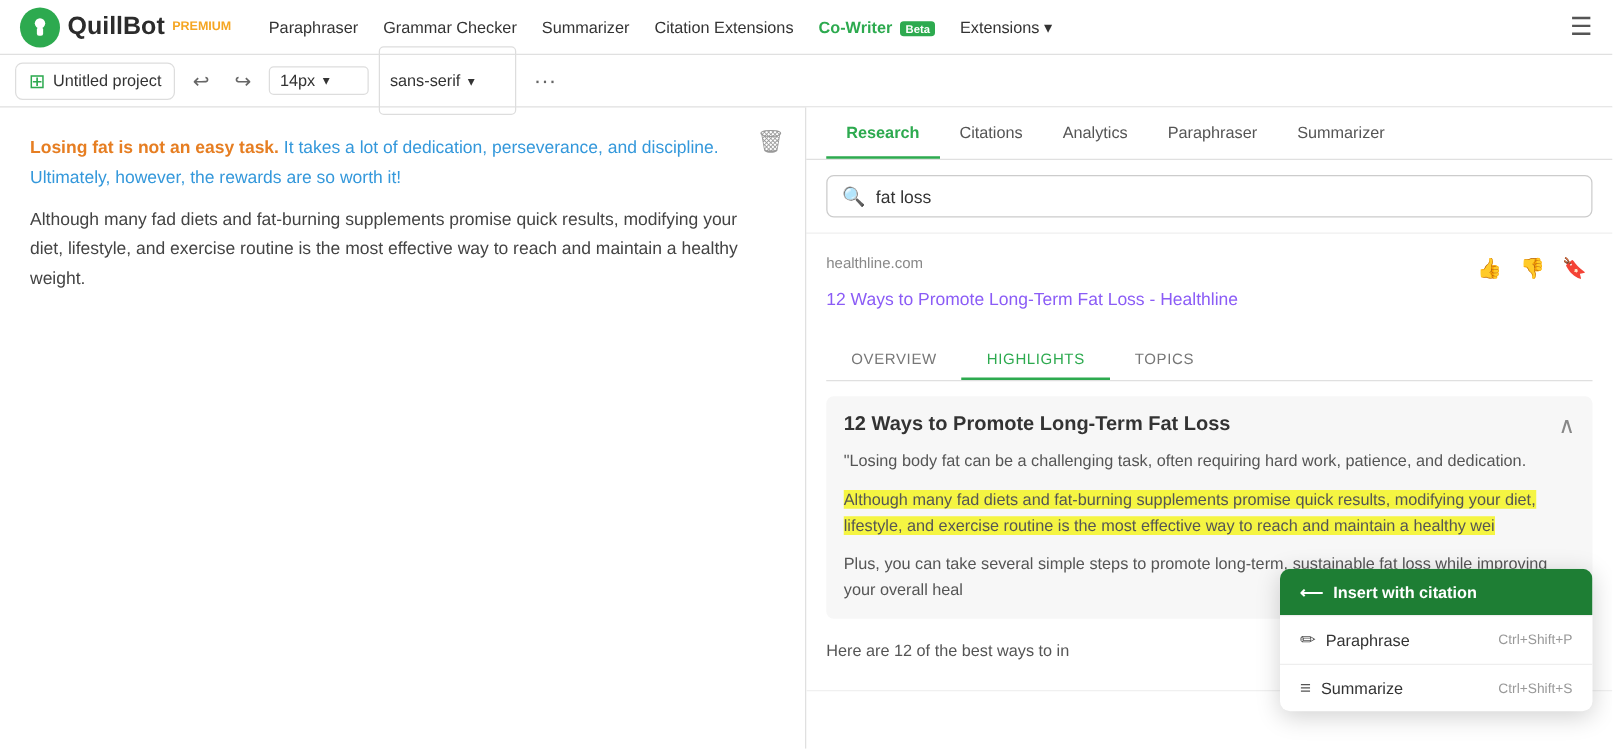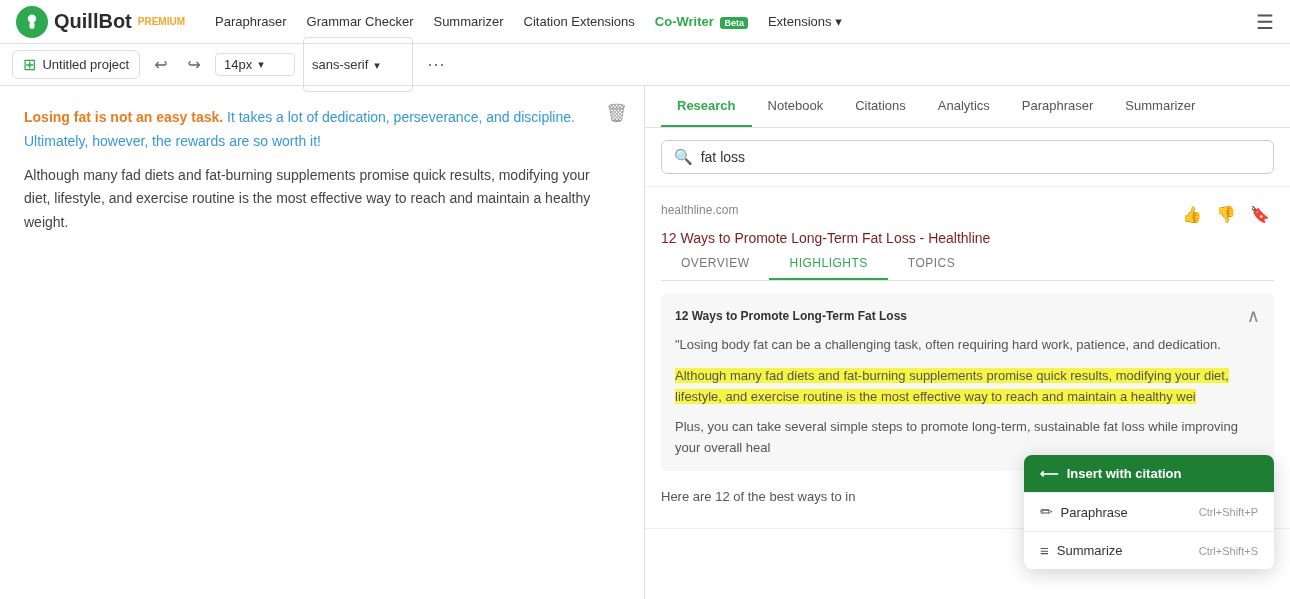--- a/index.html
+++ b/index.html
@@ -64,29 +64,29 @@
 
     
     .content-area { flex: 1; overflow-y: auto; padding: 0; position: relative; }
 
     
     .article-card { padding: 16px; border-bottom: 1px solid #f0f0f0; }
     .article-header { display: flex; justify-content: space-between; align-items: flex-start; margin-bottom: 4px; }
     .article-source { font-size: 12px; color: #888; }
     .article-actions { display: flex; gap: 6px; }
     .action-btn { background: none; border: none; cursor: pointer; color: #888; font-size: 16px; padding: 2px 4px; }
-    .article-title { color: #7f1d1d; font-size: 14px; font-weight: 500; cursor: pointer; margin-bottom: 2px; }
+    .article-title { color: #8b5cf6; font-size: 14px; font-weight: 500; cursor: pointer; margin-bottom: 25px; }
 
     
     .article-sub-tabs { display: flex; border-bottom: 1px solid #e0e0e0; margin-bottom: 12px; }
     .article-sub-tab { padding: 8px 20px; font-size: 12px; color: #777; cursor: pointer; border-bottom: 2px solid transparent; letter-spacing: 0.5px; text-transform: uppercase; font-weight: 500; }
     .article-sub-tab.active { color: #2daa4f; border-bottom: 2px solid #2daa4f; }
     .highlight-block { background: #f7f7f7; border-radius: 6px; padding: 12px 14px; margin-bottom: 8px; }
     .highlight-block-header { display: flex; justify-content: space-between; align-items: center; margin-bottom: 8px; }
-    .highlight-block-title { font-size: 12px; font-weight: 600; color: #333; }
+    .highlight-block-title { font-size: 16px; font-weight: 600; color: #333; }
     .collapse-btn { background: none; border: none; cursor: pointer; color: #888; font-size: 18px; }
     .highlight-quote { font-size: 13px; color: #555; line-height: 1.6; margin-bottom: 10px; }
     .highlight-text { font-size: 13px; color: #555; line-height: 1.6; margin-bottom: 10px; }
     .highlight-text-partial { font-size: 13px; color: #555; line-height: 1.6; }
 
     
     .popup-menu { position: absolute; background: white; border-radius: 8px; box-shadow: 0 4px 20px rgba(0,0,0,0.18); z-index: 100; min-width: 250px; overflow: hidden; }
     .popup-insert-btn { background: #1e7e34; color: white; padding: 11px 16px; display: flex; align-items: center; gap: 8px; cursor: pointer; font-size: 13px; font-weight: 600; }
     .popup-divider { height: 1px; background: #eee; }
     .popup-item { padding: 10px 16px; display: flex; align-items: center; justify-content: space-between; cursor: pointer; font-size: 13px; color: #333; }
@@ -149,21 +149,20 @@
         <span class="text-blue"> It takes a lot of dedication, perseverance, and discipline. Ultimately, however, the rewards are so worth it!</span>
       </p>
       <p style="margin-top: 10px;">Although many fad diets and fat-burning supplements promise quick results, modifying your diet, lifestyle, and exercise routine is the most effective way to reach and maintain a healthy weight.</p>
     </div>
   </div>
 
   <div class="right-panel">
 
     <div class="right-tabs">
       <div class="right-tab active">Research</div>
-      <div class="right-tab">Notebook</div>
       <div class="right-tab">Citations</div>
       <div class="right-tab">Analytics</div>
       <div class="right-tab">Paraphraser</div>
       <div class="right-tab">Summarizer</div>
     </div>
 
     <div class="search-area">
       <div class="search-box">
         <span class="search-icon">🔍</span>
         <input class="search-input" type="text" value="fat loss" style="">

